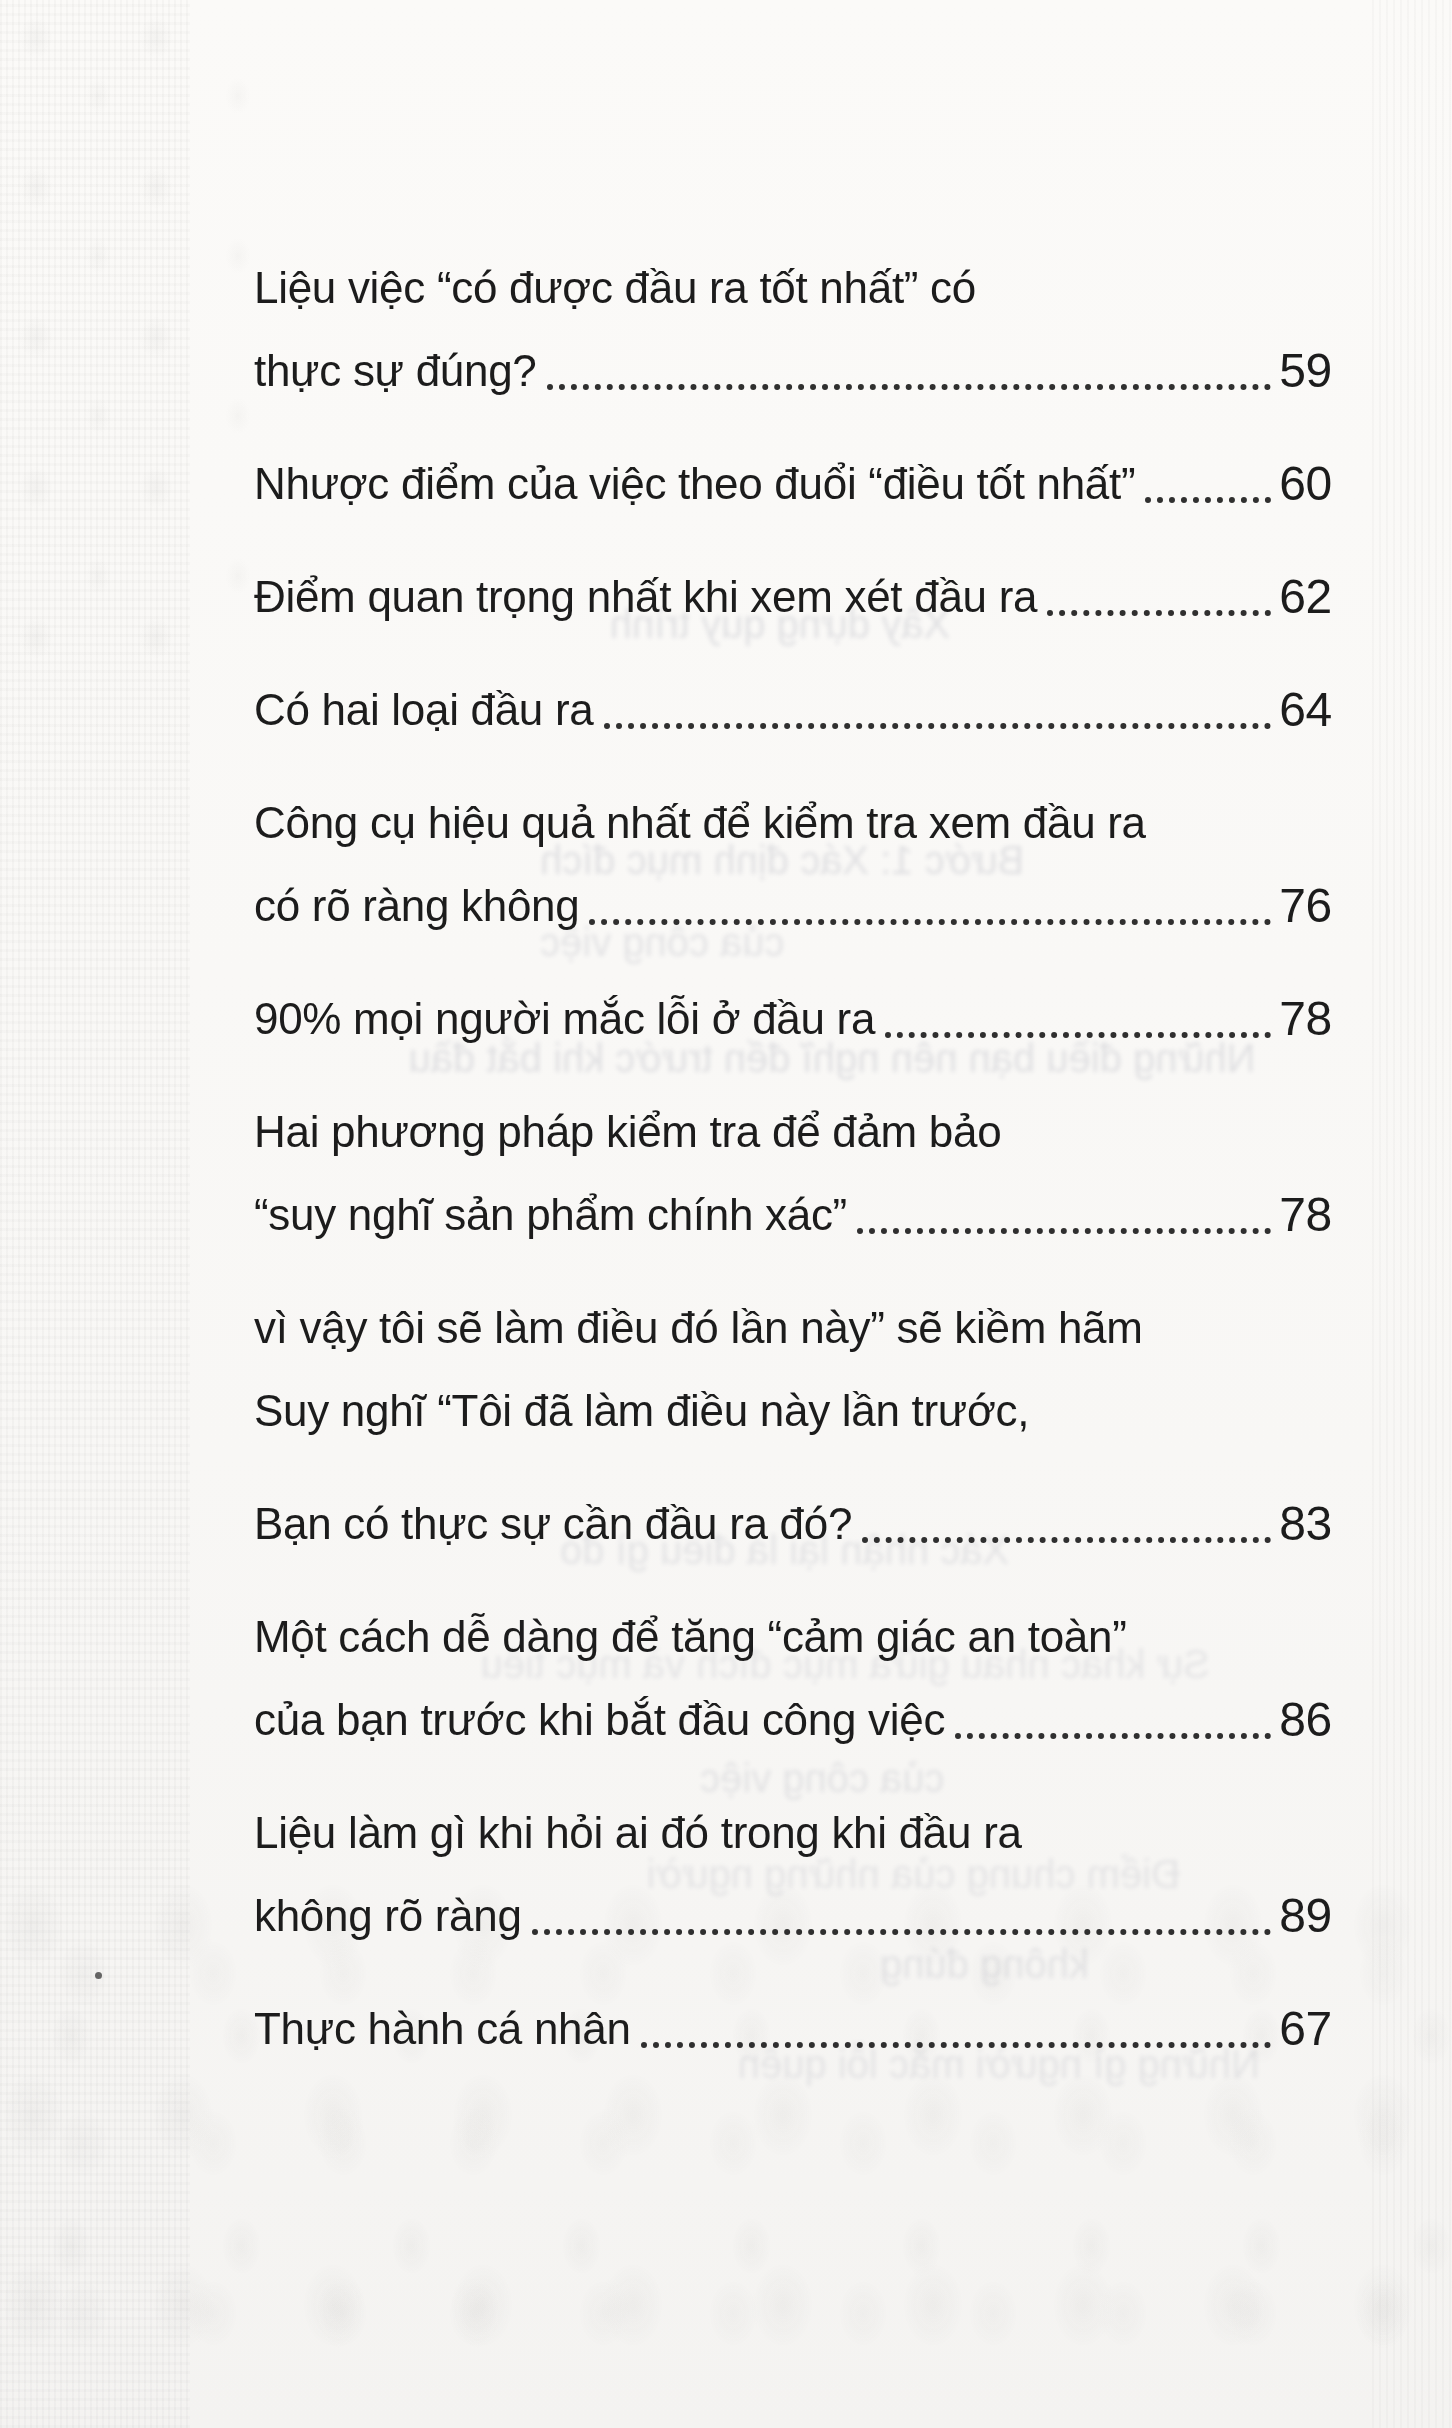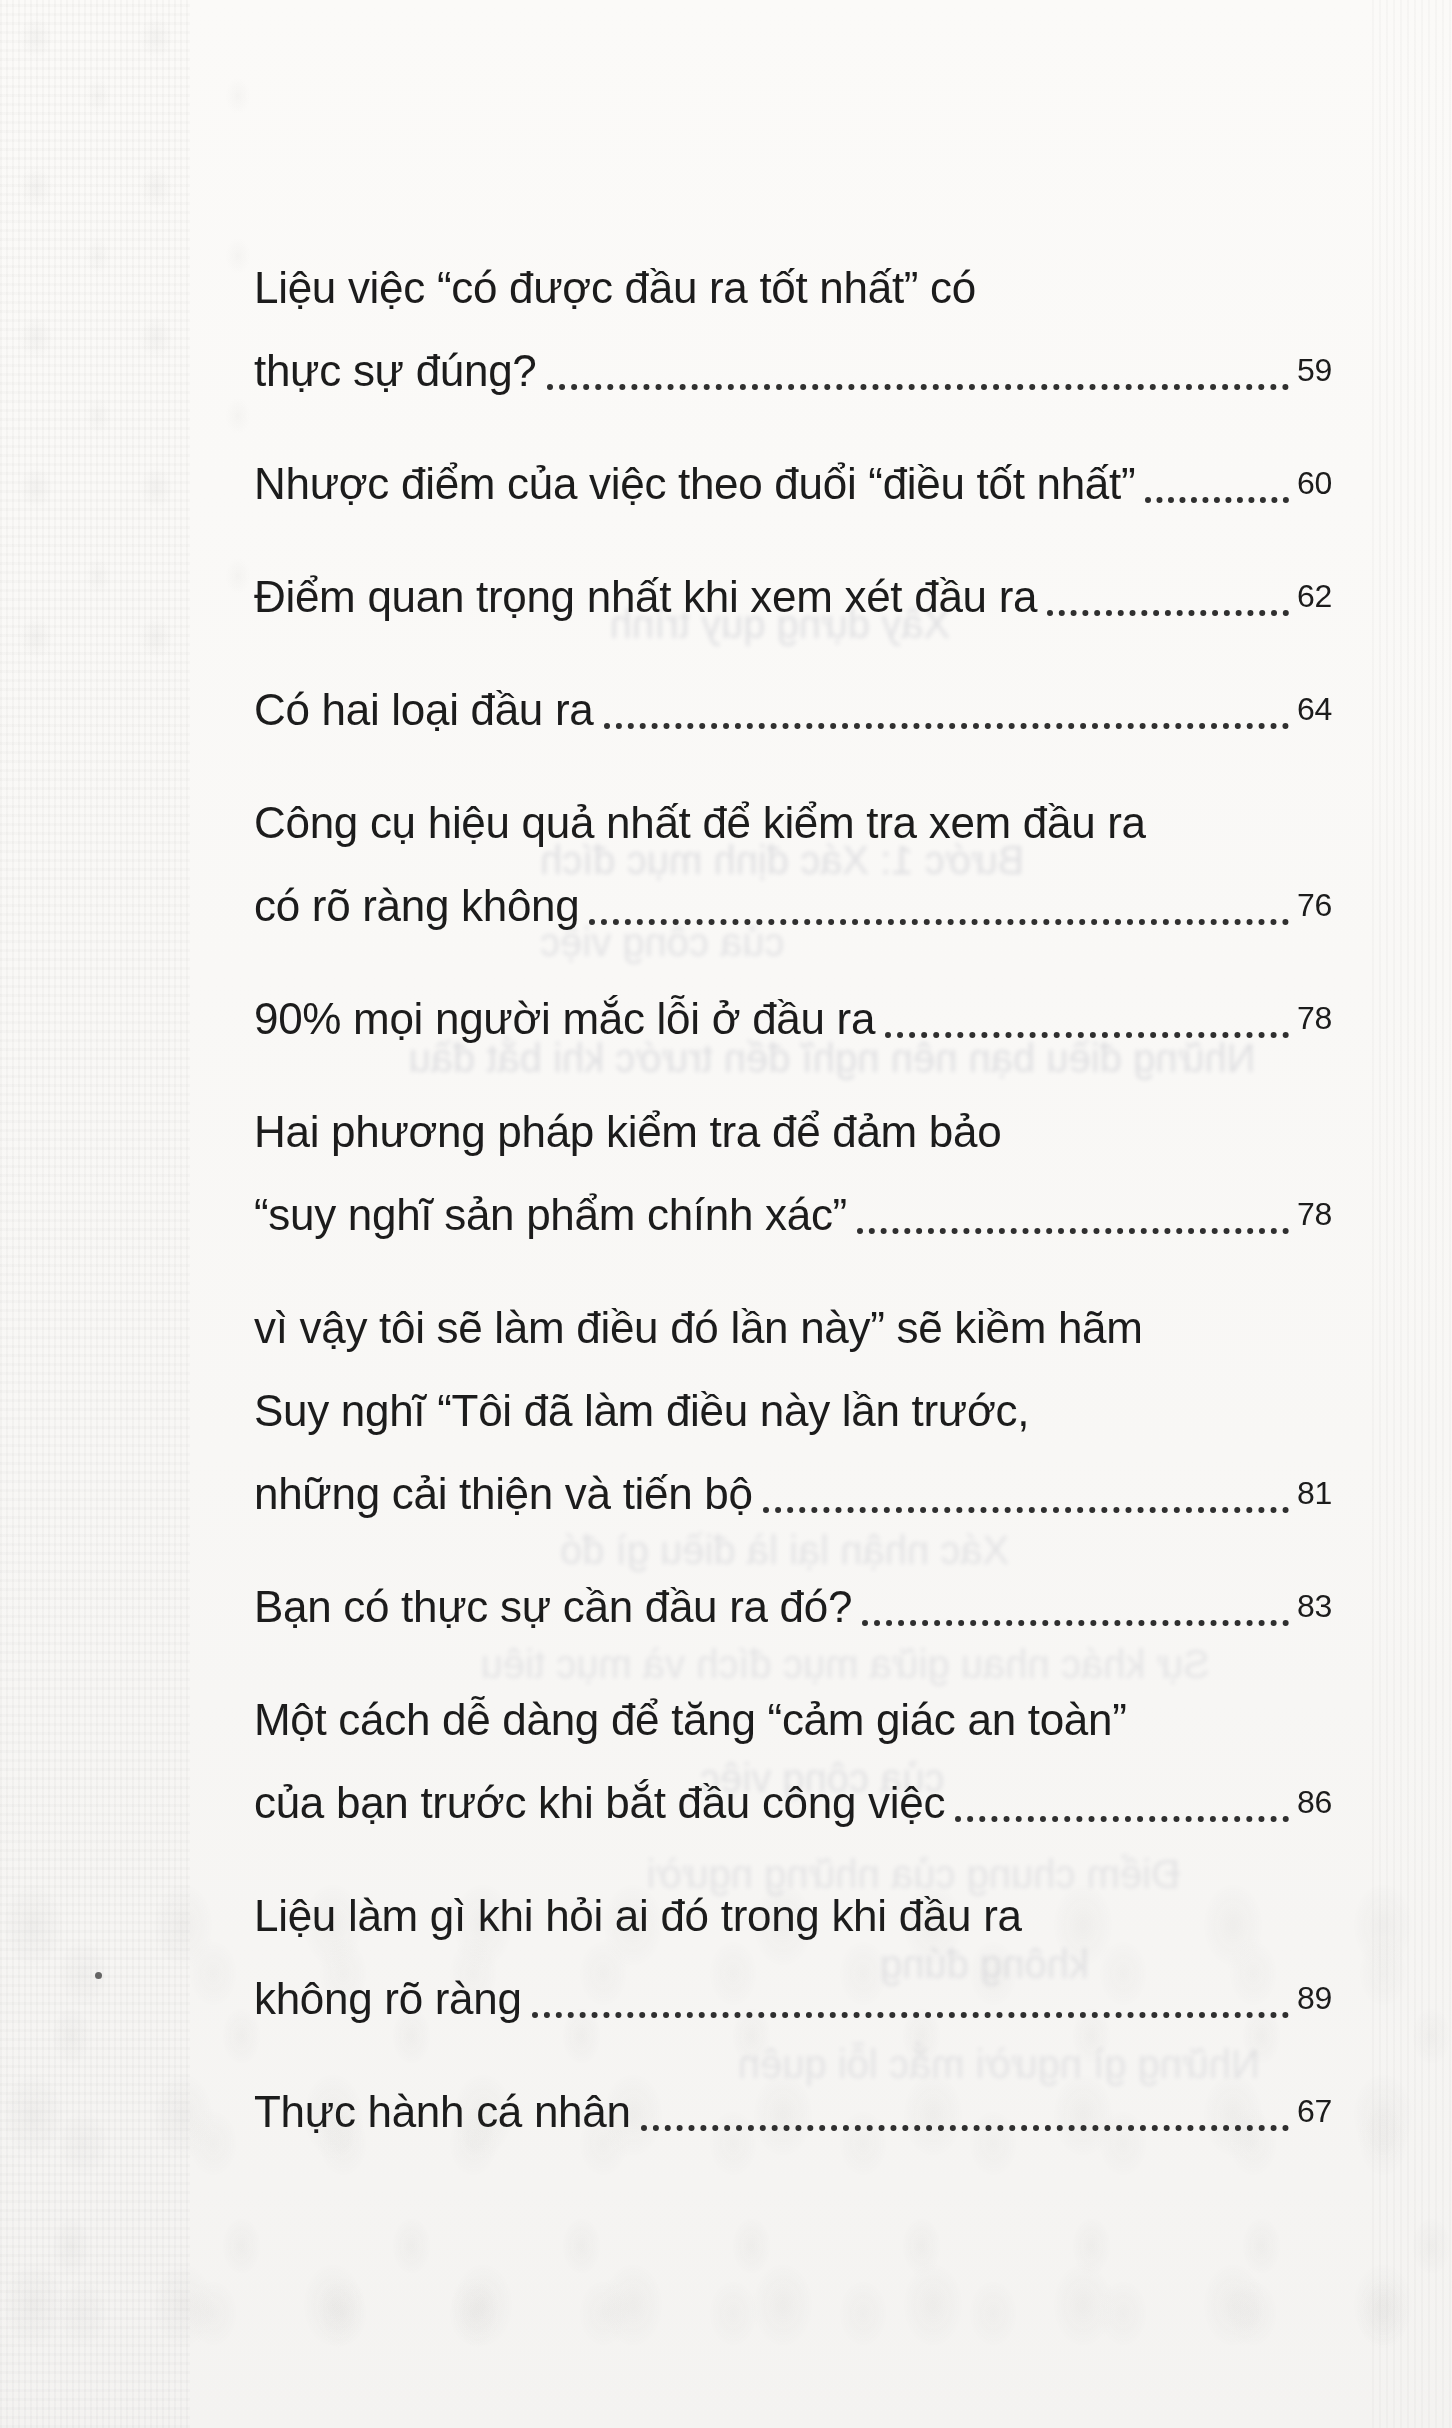--- a/index.html
+++ b/index.html
@@ -61,21 +61,21 @@
   }
   .line.last{display:flex;align-items:flex-end;}
   .line.last .txt{flex:0 0 auto;}
   .leader{
     flex:1 1 auto;
     border-bottom:6px dotted #1f1f1f;
     margin:0 8px 22px 10px;
     min-width:40px;
     opacity:.92;
   }
-  .pagenum{flex:0 0 auto;font-size:32px;text-align:right;}
+  .pagenum{flex:0 0 auto;font-size:48px;text-align:right;}
   
   .ghost{
     position:absolute;
     font-size:40px;
     color:#565b74;
     transform:scaleX(-1);
     filter:blur(2px);
     opacity:.15;
     white-space:nowrap;
     pointer-events:none;
@@ -174,25 +174,20 @@
       <div class="line last">
         <span class="txt">“suy nghĩ sản phẩm chính xác”</span>
         <span class="leader"></span>
         <span class="pagenum">78</span>
       </div>
     </div>
 
     <div class="entry">
       <div class="line">vì vậy tôi sẽ làm điều đó lần này” sẽ kiềm hãm</div>
       <div class="line">Suy nghĩ “Tôi đã làm điều này lần trước,</div>
-      <div class="line last">
-        <span class="txt">những cải thiện và tiến bộ</span>
-        <span class="leader"></span>
-        <span class="pagenum">81</span>
-      </div>
     </div>
 
     <div class="entry">
       <div class="line last">
         <span class="txt">Bạn có thực sự cần đầu ra đó?</span>
         <span class="leader"></span>
         <span class="pagenum">83</span>
       </div>
     </div>
 

